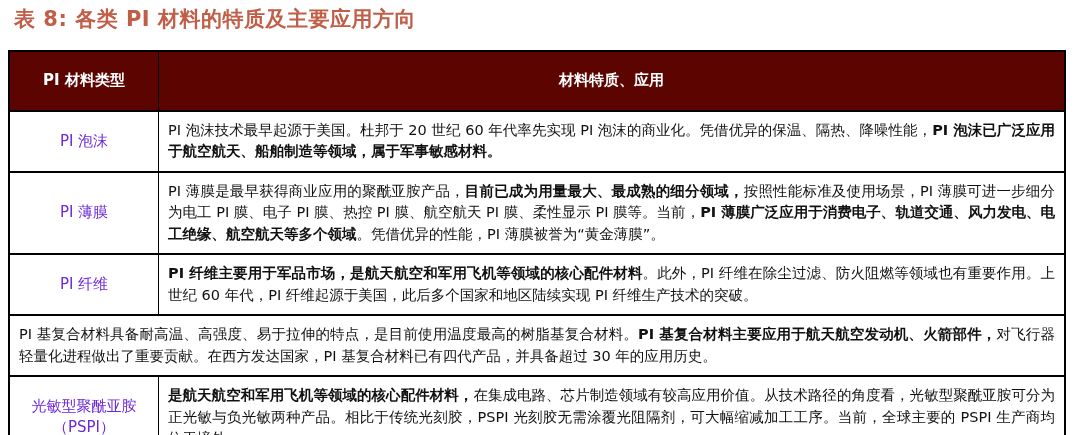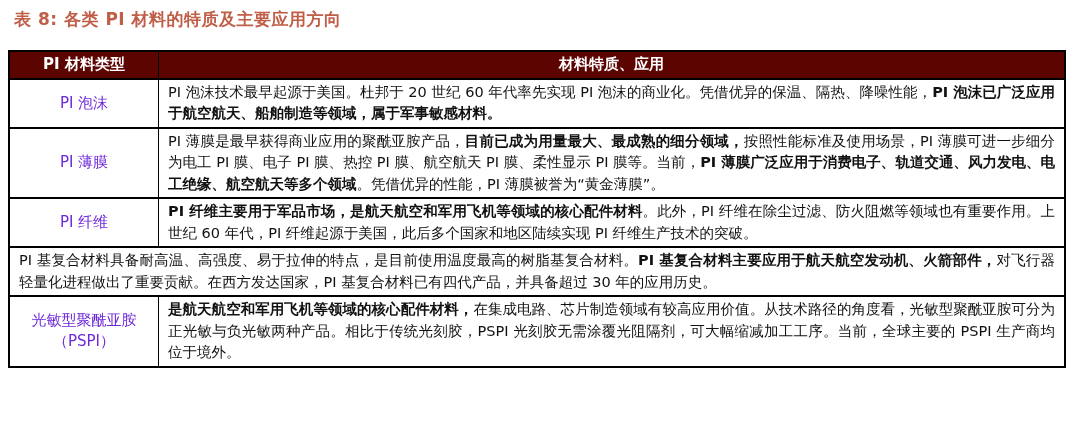--- a/index.html
+++ b/index.html
@@ -11,21 +11,21 @@
     overflow: hidden;
     font-family: "DejaVu Sans", "Liberation Sans", sans-serif;
   }
   .page {
     box-sizing: border-box;
     width: 1080px;
     height: 435px;
     padding: 4px 10px 0 8px;
   }
   .doc-title {
-    font-size: 17px;
+    font-size: 21px;
     font-weight: bold;
     color: #C05E48;
     margin: 2px 0 0 6px;
     letter-spacing: 0.5px;
     line-height: 26px;
   }
   .tbl {
     margin-top: 18px;
     width: 1058px;
     border: 2px solid #000000;
@@ -57,33 +57,33 @@
     line-height: 21px;
   }
   .tr.head .cell-left {
     color: #ffffff;
     padding: 2px 0;
     font-size: 15px;
   }
   .cell-right {
     flex: 1 1 auto;
     box-sizing: border-box;
-    padding: 2px 9px;
+    padding: 8px 9px;
     font-size: 14.5px;
     line-height: 21.5px;
     color: #111111;
     text-align: justify;
   }
   .tr.head .cell-right {
     display: flex;
     align-items: center;
     justify-content: center;
     text-align: center;
     color: #ffffff;
-    padding: 2px 6px;
+    padding: 18px 6px;
     font-size: 15px;
   }
   .seg-bold { font-weight: bold; }
   .source-note {
     margin: 6px 0 0 6px;
     font-size: 13px;
     color: #C4705C;
     letter-spacing: 0.5px;
   }
 </style>

